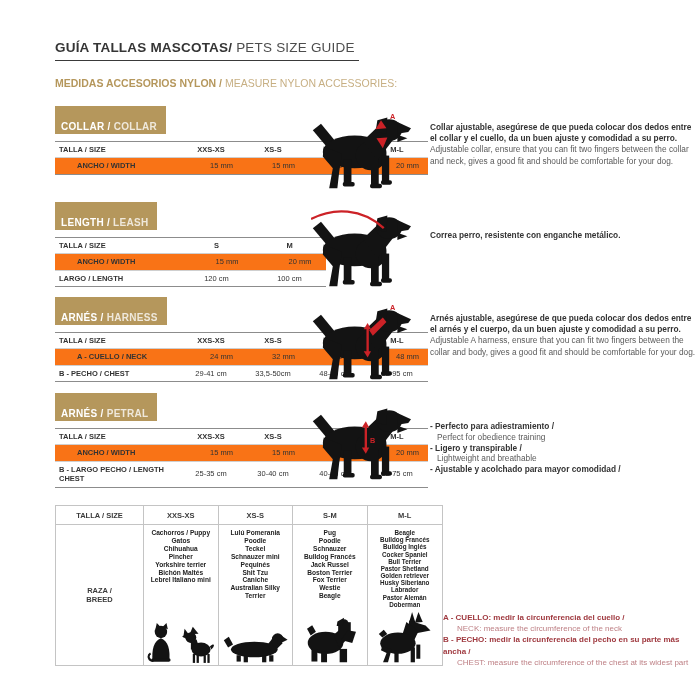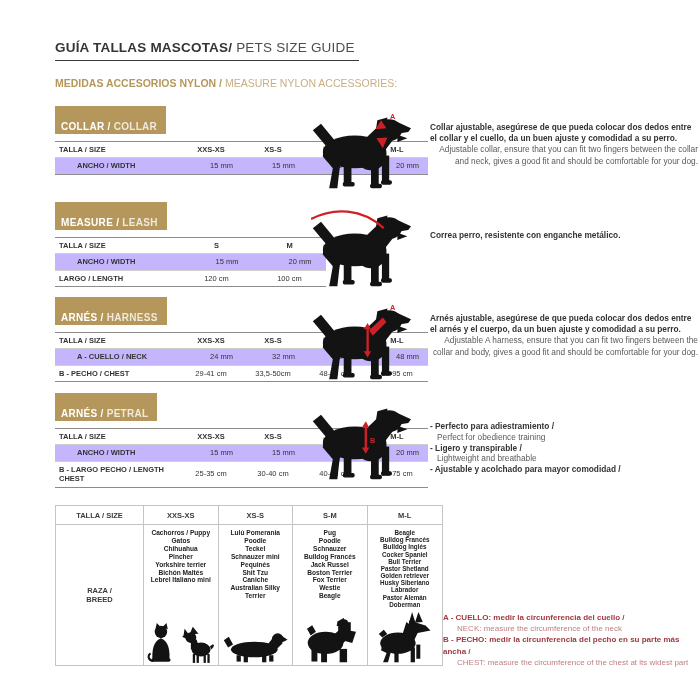--- a/index.html
+++ b/index.html
@@ -19,26 +19,26 @@
   .badge{display:inline-block;background:#b5975c;color:#fff;font-size:10px;font-weight:bold;padding:15px 9px 2px 6px;letter-spacing:.3px;}
   .badge .b2{color:rgba(255,255,255,.78);margin-left:3px;}
 
   table.tbl{border-collapse:collapse;margin-top:7px;}
   .tbl td{font-size:7.5px;text-align:center;vertical-align:middle;padding:3px 1px;border-bottom:1px solid #cfcfcf;color:#333;font-weight:normal;line-height:1.25;}
   .tbl tr.hd td{border-top:1.4px solid #8c8c8c;font-weight:bold;}
   .tbl tr:last-child td{border-bottom:1.4px solid #8c8c8c;}
   .tbl td.lbl{text-align:left;font-weight:bold;padding-left:4px;width:102px;}
   .tbl td.v{width:39px;}
   .tbl td.vw{width:50px;}
-  .tbl tr.gray td{background:#c4b5fd;padding-left:22px;}
+  .tbl tr.gray td{background:#f97316;padding-left:22px;}
 
   .dog{position:absolute;left:256px;top:0;}
   .desc{position:absolute;left:375px;width:268px;font-size:8.3px;line-height:1.35;}
   .desc .es{font-weight:bold;color:#333;}
-  .desc .en{font-weight:normal;color:#5a5a5a;text-align:right;}
+  .desc .en{font-weight:normal;color:#5a5a5a;}
 
   .feat{position:absolute;left:375px;width:268px;font-size:8.3px;line-height:1.3;margin-top:20px;}
   .fi .fes{font-weight:bold;color:#333;}
   .fi .fes::before{content:"- ";}
   .fi .fen{color:#5a5a5a;margin-left:7px;}
 
   
   .breeds{position:absolute;left:55px;top:505px;width:386px;border:1px solid #c4c4c4;}
   .brow{display:flex;}
   .bhead{border-bottom:1px solid #c4c4c4;}
@@ -129,21 +129,21 @@
       </svg>
     </div>
     <div class="desc" style="top:16px;">
       <div class="es">Collar ajustable, asegúrese de que pueda colocar dos dedos entre el collar y el cuello, da un buen ajuste y comodidad a su perro.</div>
       <div class="en">Adjustable collar, ensure that you can fit two fingers between the collar and neck, gives a good fit and should be comfortable for your dog.</div>
     </div>
   </div>
 
   <div class="sec" style="top:202px;">
     <div class="badge">
-      <span class="b1">MEASURE /</span><span class="b2">LEASH</span>
+      <span class="b1">LENGTH /</span><span class="b2">LEASH</span>
     </div>
     <table class="tbl">
       <tbody>
           <tr class="hd">
         <td class="lbl">TALLA / SIZE</td>
         <td class="vw">S</td>
         <td class="vw">M</td>
       </tr>
       <tr class="gray">
         <td class="lbl">ANCHO / WIDTH</td>

